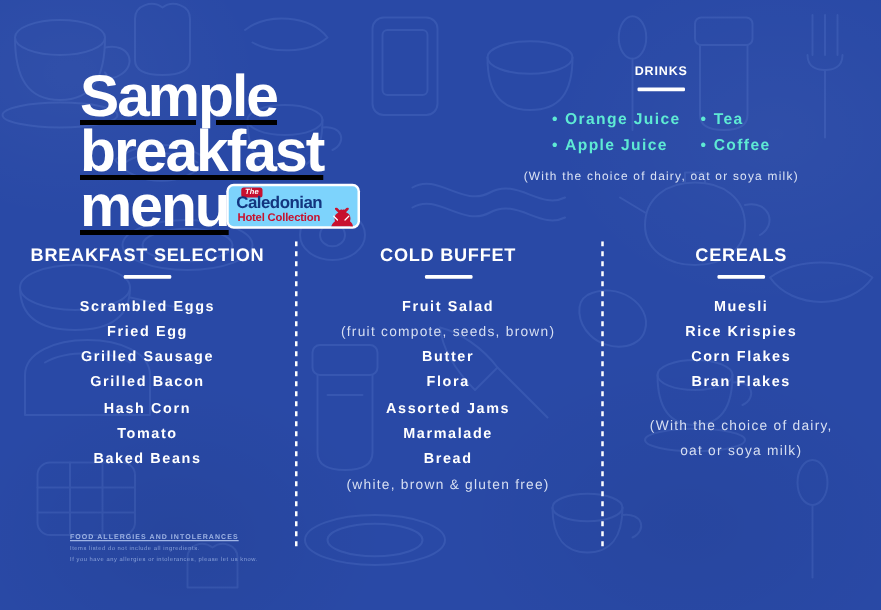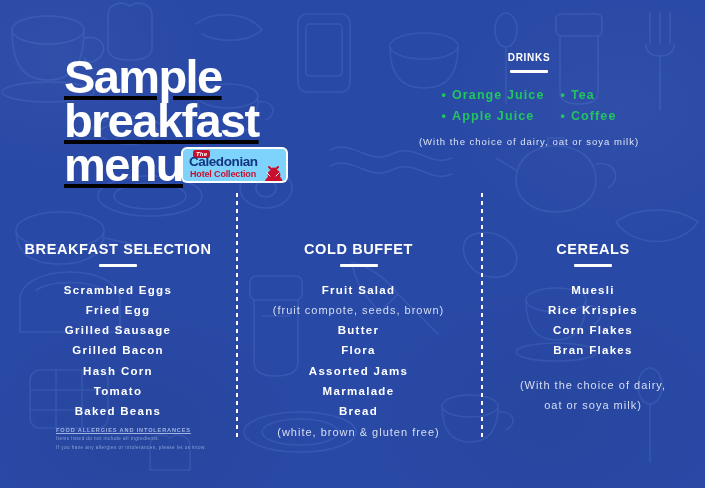--- a/index.html
+++ b/index.html
@@ -89,36 +89,35 @@
   .rule{
     width:38px;height:2.5px;background:#ffffff;
     margin:7px auto 0 auto;border-radius:1px;
   }
   .drinks-cols{
     display:flex;justify-content:center;margin-top:12px;
     gap:16px;
   }
   .drinks-col{min-width:0;}
   .drink-item{
-    color:#22c55e;font-weight:bold;font-size:12.5px;
+    color:#5eead4;font-weight:bold;font-size:12.5px;
     letter-spacing:1.1px;line-height:21px;white-space:nowrap;
     text-align:left;
   }
   .drink-item .bullet{display:inline-block;margin-right:5px;}
   .drinks-note{
     margin-top:9px;color:#dbe3f5;
     font-size:9.5px;letter-spacing:1.0px;font-weight:normal;
     white-space:nowrap;
   }
 
   
   .cols{
     position:absolute;left:0;top:197px;width:705px;
     display:flex;
-    margin-top:44px;
   }
   .col{flex:0 0 auto;}
   .col-1{width:236px;}
   .col-2{width:245px;}
   .col-3{width:224px;}
   .col-head{
     color:#ffffff;font-weight:bold;font-size:14.5px;
     letter-spacing:.6px;text-align:center;
   }
   .col-list{margin-top:13px;text-align:center;}

